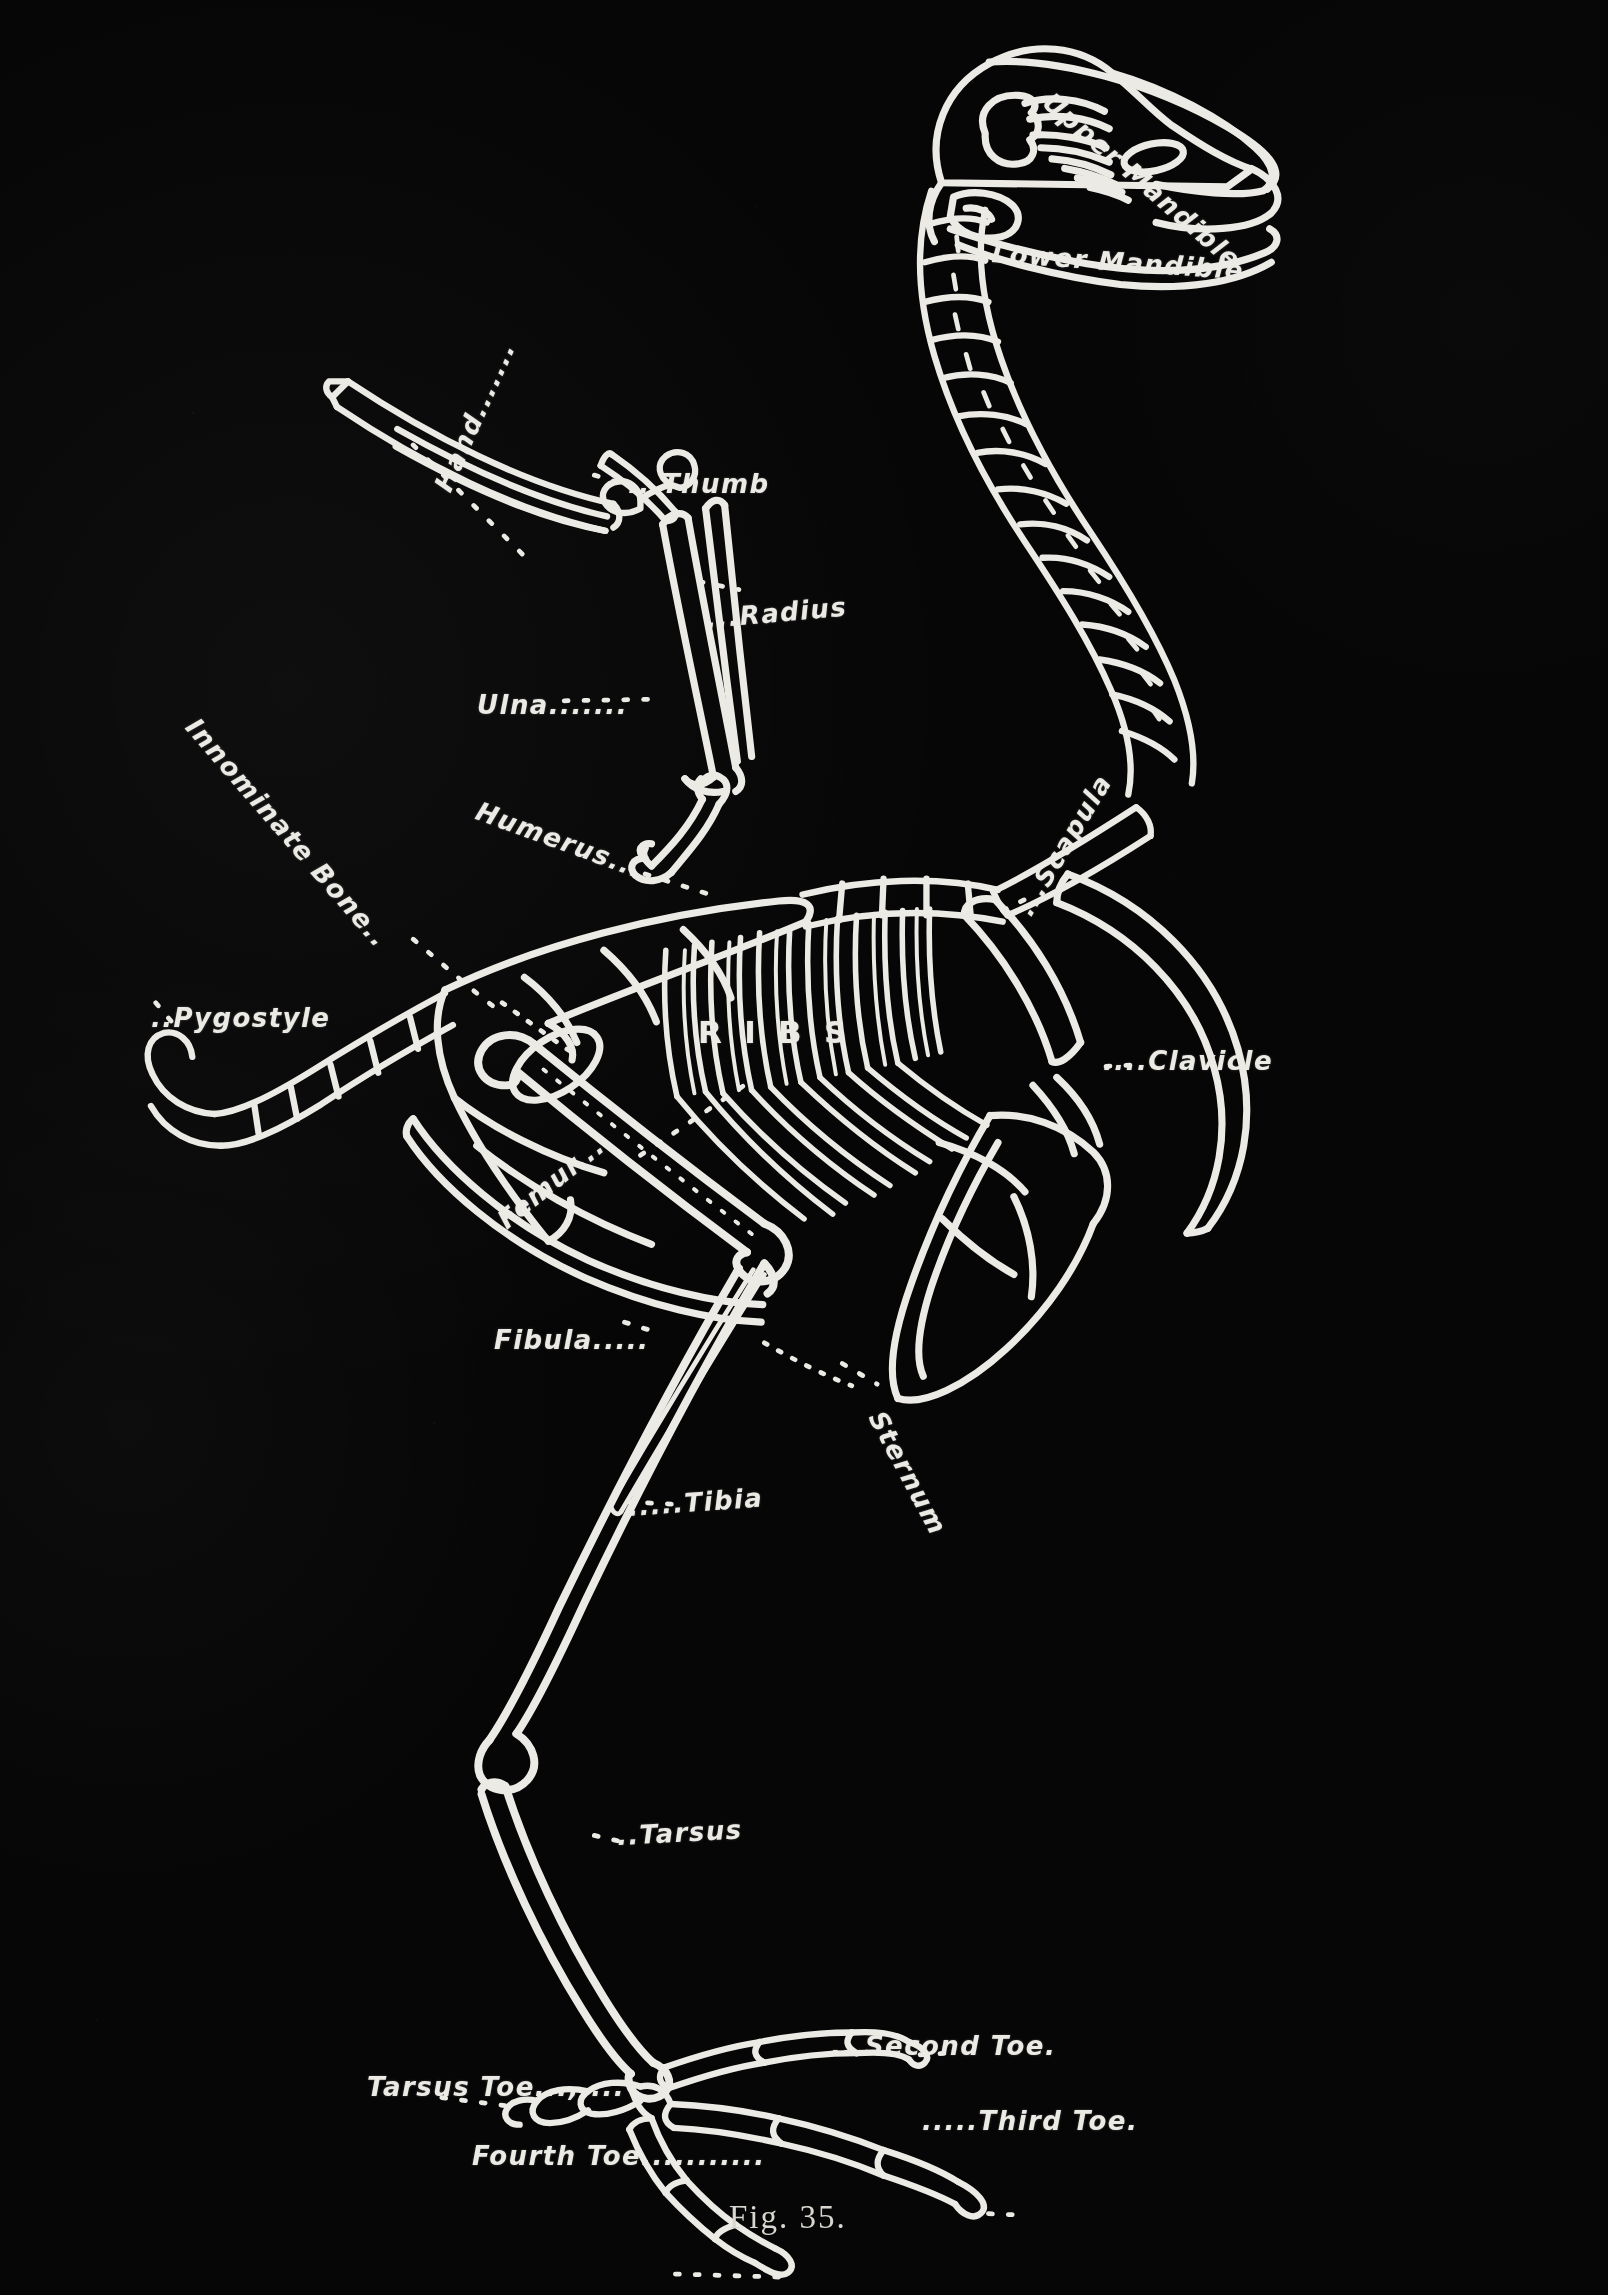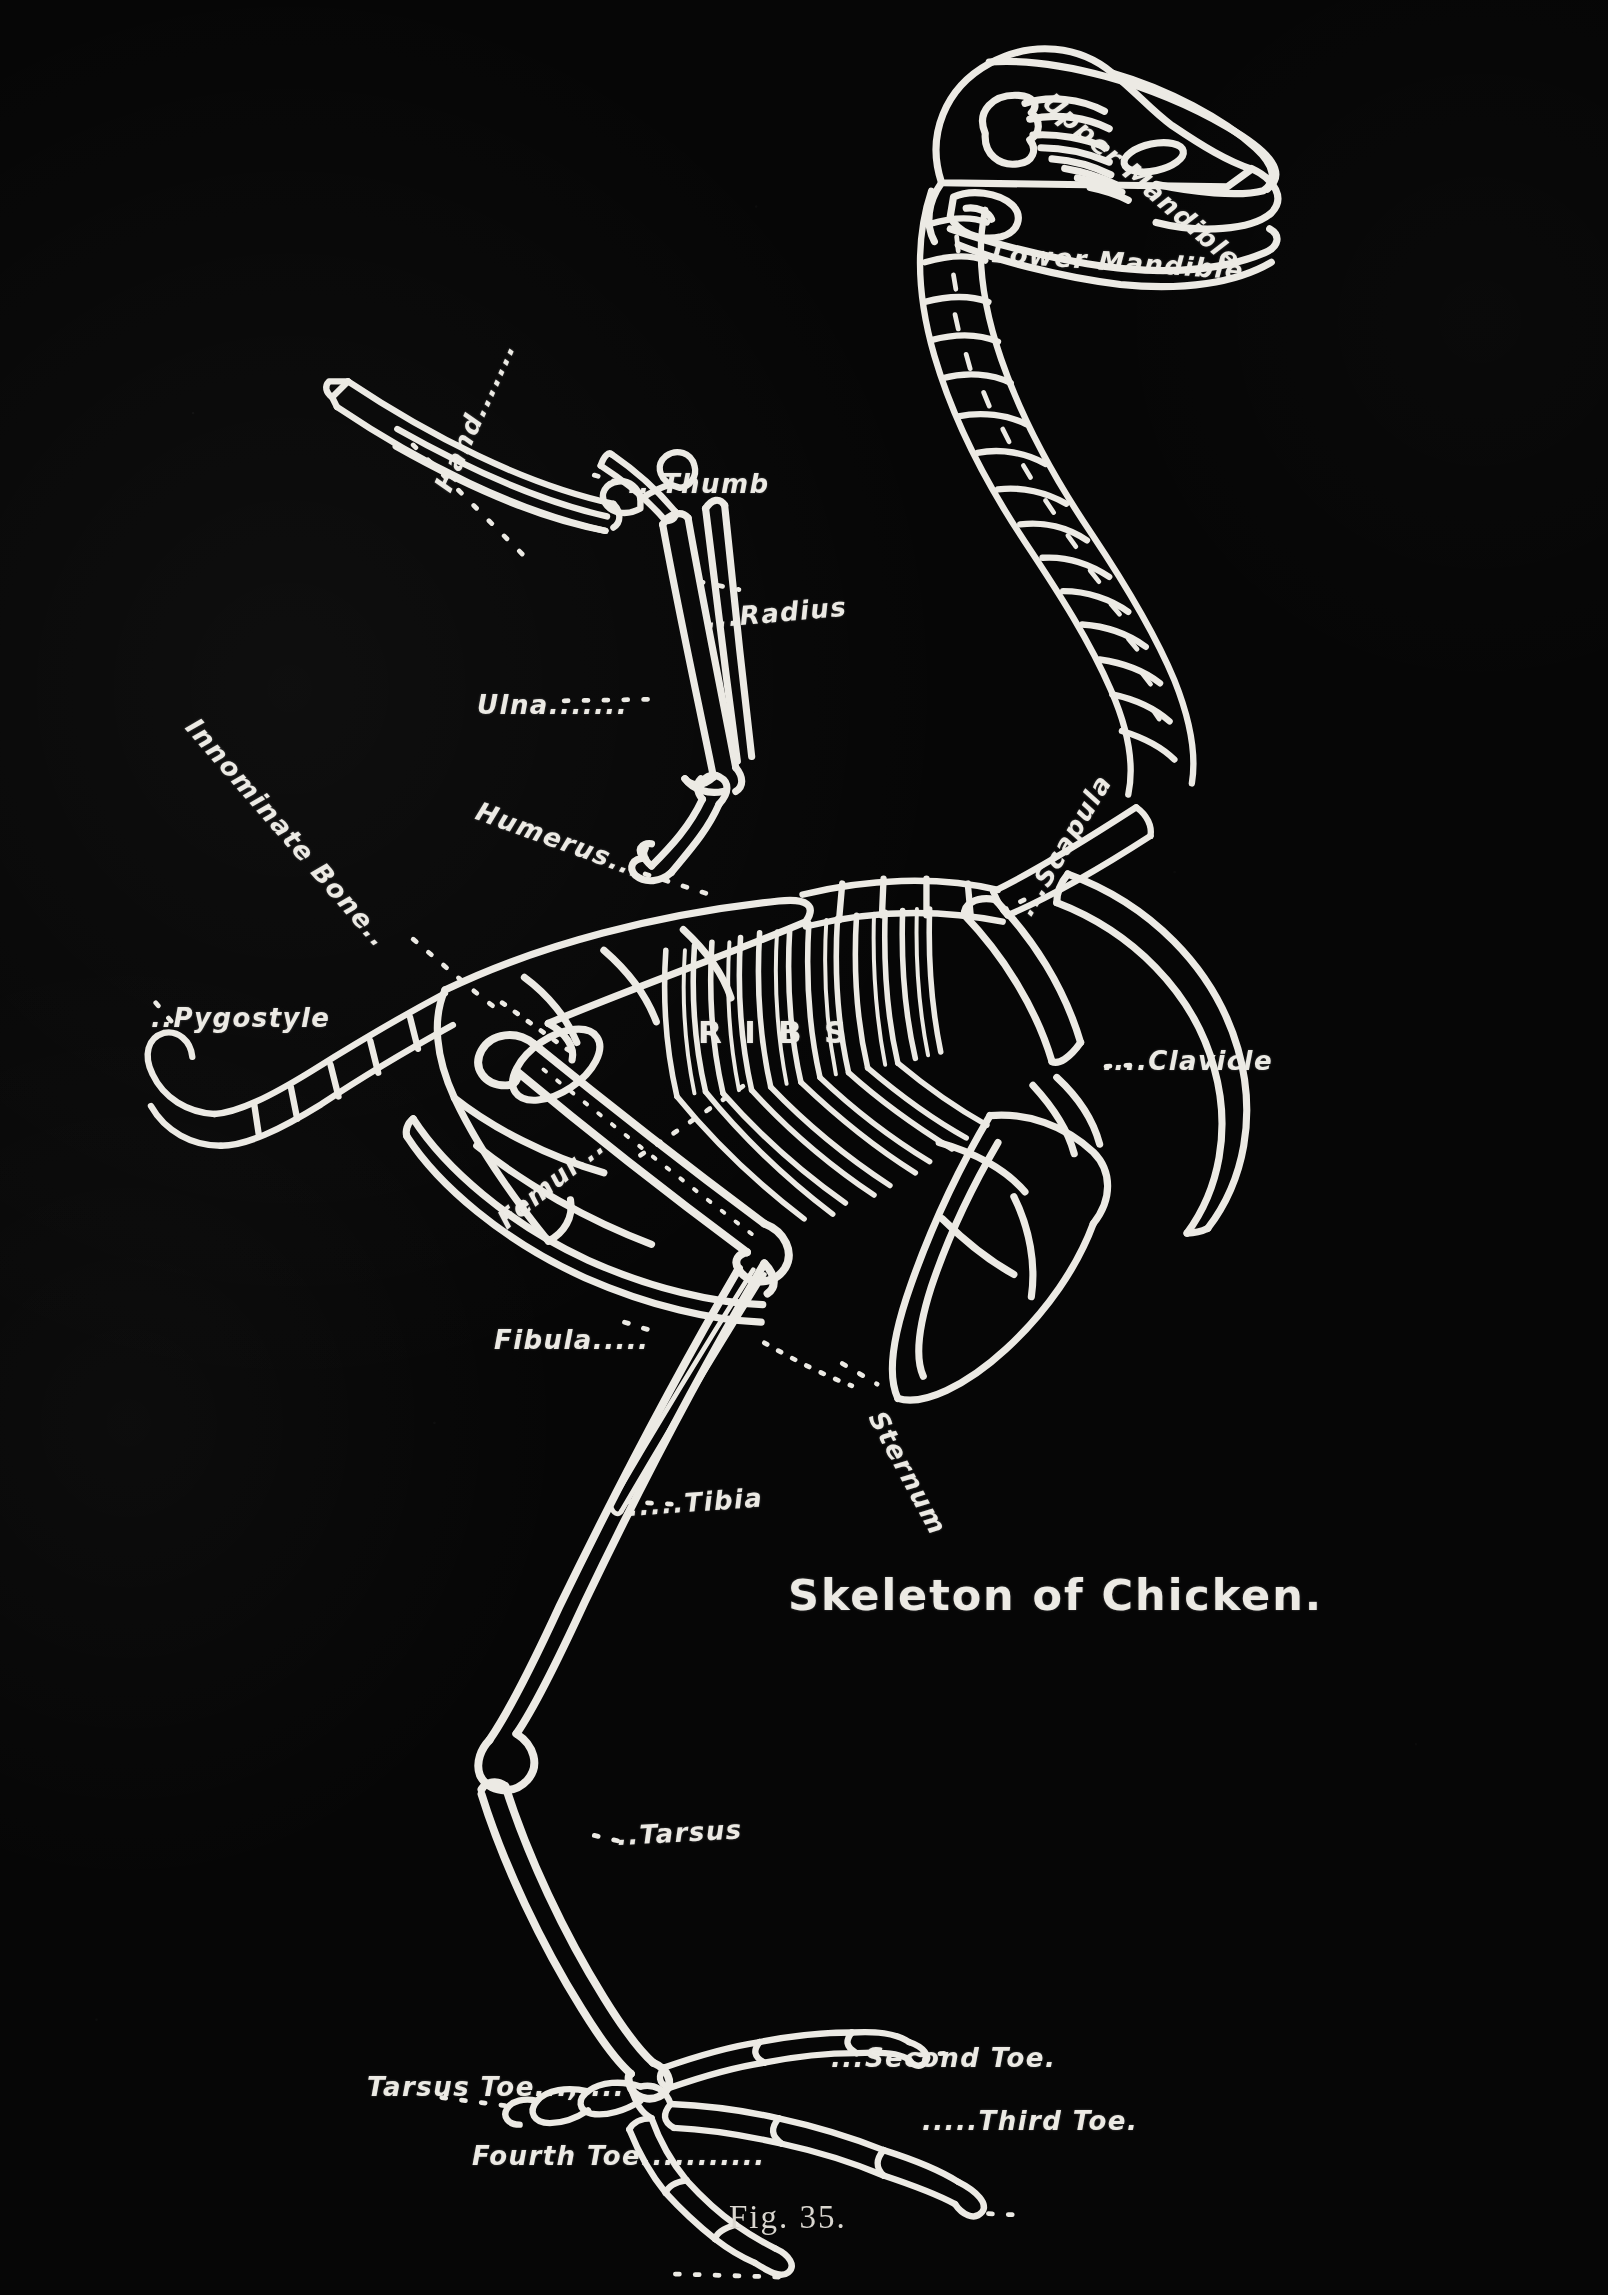--- a/index.html
+++ b/index.html
@@ -491,25 +491,24 @@
   <div class="label hand" style="left:1103px; top:1046px;text-align:center;">....Clavicle</div>
 
   <div class="label hand" style="left:501px; top:1208px; transform:rotate(-39deg); transform-origin:left center;">Femur...</div>
 
   <div class="label hand" style="left:494px; top:1325px;">Fibula.....</div>
 
   <div class="label hand" style="left:876px; top:1398px; transform:rotate(62deg); transform-origin:left center;">Sternum</div>
 
   <div class="label hand" style="left:628px; top:1492px; transform:rotate(-4deg); transform-origin:left center;">.....Tibia</div>
 
-  <div class="label title" style="left:788px; top:1570px;">Skeleton of Chicken.</div>
 
   <div class="label hand" style="left:617px; top:1821px; transform:rotate(-3deg); transform-origin:left center;">..Tarsus</div>
 
-  <div class="label hand" style="left:831px; top:2031px;margin-top:12px;">...Second Toe.</div>
+  <div class="label hand" style="left:831px; top:2031px;">...Second Toe.</div>
 
   <div class="label hand" style="left:367px; top:2072px;">Tarsus Toe...,....</div>
 
   <div class="label hand" style="left:922px; top:2106px;">.....Third Toe.</div>
 
   <div class="label hand" style="left:472px; top:2141px;">Fourth Toe...........</div>
 
   <div class="label fig" style="left:729px; top:2199px;">Fig. 35.</div>
 
 </div>

